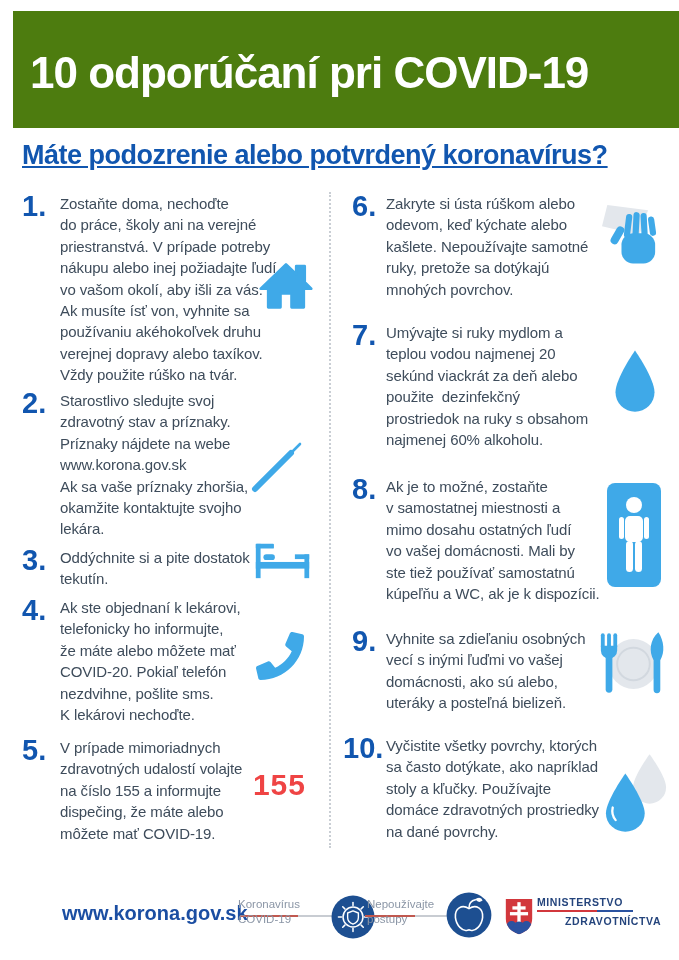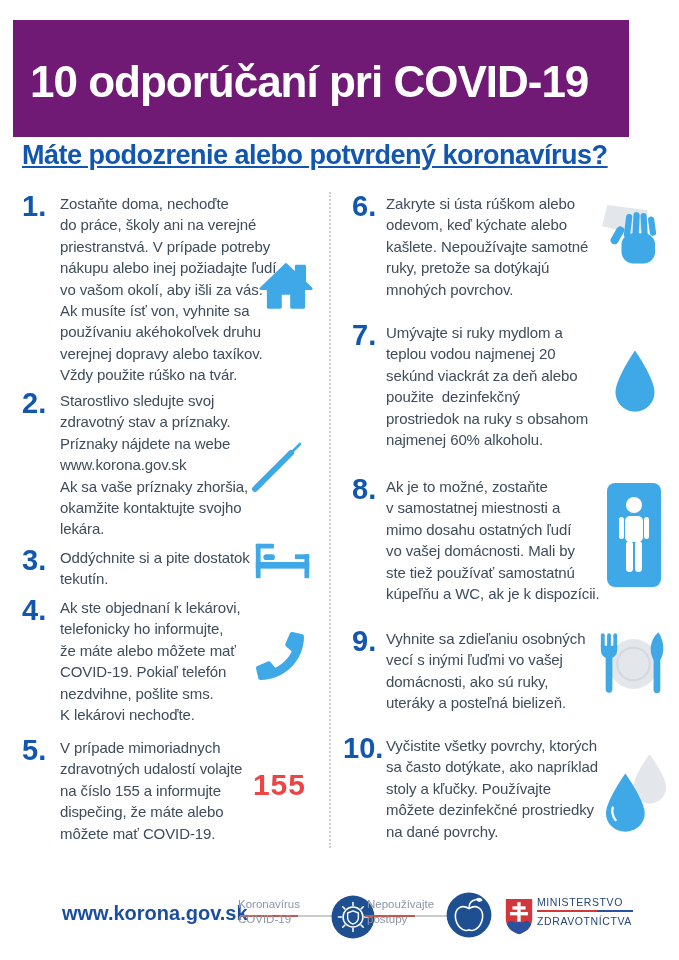--- a/index.html
+++ b/index.html
@@ -1,20 +1,20 @@
 <!DOCTYPE html>
 <html><head>
 <meta charset="utf-8">
 <style>
   html,body{margin:0;padding:0;background:#fff;}
   .page{position:relative;width:679px;height:960px;background:#fff;overflow:hidden;
         font-family:"Liberation Sans","DejaVu Sans",sans-serif;}
   
-  .header-bar{position:absolute;top:20px;left:13px;width:616px;height:117px;
-              background:#701a75;display:flex;align-items:center;}
+  .header-bar{position:absolute;top:11px;left:13px;width:666px;height:117px;
+              background:#4d7c0f;display:flex;align-items:center;}
   .header-title{color:#fff;font-size:44px;font-weight:700;letter-spacing:-1px;
                 padding-left:17px;padding-top:6px;white-space:nowrap;}
   .subtitle{position:absolute;top:140px;left:22px;color:#1156af;font-size:27px;
             font-weight:700;letter-spacing:-0.5px;white-space:nowrap;text-decoration:underline;}
   
   .divider{position:absolute;top:192px;left:329px;height:656px;width:0;
            border-left:2px dotted #c9ced4;}
   
   .item{position:absolute;}
   .item .num{position:absolute;left:0;top:0;color:#1156af;font-size:29px;
@@ -31,25 +31,25 @@
   .footer-url{position:absolute;left:62px;top:902px;color:#1b4ea2;font-size:20px;
               font-weight:700;}
   .logo-group{position:absolute;height:58px;}
   .logo-text{position:absolute;color:#8b96a6;font-size:11.5px;
              line-height:15px;font-weight:400;top:8px;right:62px;width:90px;}
   .logo-line{position:absolute;top:26px;height:1.5px;left:0;right:20px;
              background:linear-gradient(to right,#c0584f 0 45%,#c8ccd2 45% 100%);}
   .logo-circle{position:absolute;right:14px;top:0;}
   .ministry{position:absolute;left:505px;top:893px;width:170px;}
   .coa{position:absolute;left:0;top:3px;}
-  .min-lines{position:absolute;left:32px;top:3px;color:#24447c;font-weight:400;}
+  .min-lines{position:absolute;left:32px;top:3px;color:#24447c;font-weight:700;}
   .min-l1{font-size:10.5px;letter-spacing:0.6px;}
   .min-rule{height:1.6px;width:96px;margin:2px 0 3px 0;
             background:linear-gradient(to right,#d2373c 0 62%,#2a52a0 62% 100%);}
-  .min-l2{font-size:10.5px;letter-spacing:0.6px;}
+  .min-l2{font-size:10.5px;letter-spacing:0.6px;margin-left:28px;}
   .min-l3{font-size:10.5px;letter-spacing:0.2px;}
 </style>
 </head>
 <body>
 
 <div class="page">
 
   <div class="header-bar">
     <div class="header-title">10 odporúčaní pri COVID-19</div>
   </div>
@@ -108,21 +108,21 @@
         </g>
       </svg>
     </div>
   </div>
 
   <div class="item col-l" style="top:597px;left:22px;width:310px;">
     <span class="num">4.</span>
     <div class="txt">Ak ste objednaní k lekárovi,
 telefonicky ho informujte,
 že máte alebo môžete mať
-COVID-19. Pokiaľ telefón
+COVID-20. Pokiaľ telefón
 nezdvihne, pošlite sms.
 K lekárovi nechoďte.</div>
     <div class="art" style="top:35px;right:28px;">
       <svg width="48" height="48" viewBox="0 0 512 512">
         <path class="blue" d="M493.4 24.6l-104-24c-11.3-2.6-22.9 3.3-27.5 13.9l-48 112c-4.2 9.8-1.4 21.3 6.9 28l60.6 49.6c-36 76.7-98.9 140.5-177.2 177.2l-49.6-60.6c-6.8-8.3-18.2-11.1-28-6.9l-112 48C3.9 366.5-2 378.1.6 389.4l24 104C27.1 504.2 36.7 512 48 512c256.1 0 464-207.5 464-464 0-11.2-7.7-20.9-18.6-23.4z"></path>
       </svg>
     </div>
   </div>
 
   <div class="item col-l" style="top:737px;left:22px;width:310px;">
@@ -192,21 +192,21 @@
           <rect x="28" y="58" width="7" height="31" rx="3.5"></rect>
         </g>
       </svg>
     </div>
   </div>
 
   <div class="item col-r" style="top:628px;left:352px;width:316px;">
     <span class="num">9.</span>
     <div class="txt">Vyhnite sa zdieľaniu osobných
 vecí s inými ľuďmi vo vašej
-domácnosti, ako sú ruky,
+domácnosti, ako sú alebo,
 uteráky a posteľná bielizeň.</div>
     <div class="art" style="top:-1px;right:1px;">
       <svg width="69" height="72" viewBox="0 0 72 74">
         <circle class="gray" cx="37" cy="38" r="26"></circle>
         <circle cx="37" cy="38" r="17" fill="none" stroke="#d2d8df" stroke-width="2"></circle>
         <g class="blue">
           <rect x="3" y="6" width="4" height="16" rx="2"></rect>
           <rect x="9.5" y="6" width="4" height="16" rx="2"></rect>
           <rect x="16" y="6" width="4" height="16" rx="2"></rect>
           <path d="M3 19 h17 v5 a8.5 8.5 0 0 1 -8.5 8.5 A8.5 8.5 0 0 1 3 24 z"></path>
@@ -215,21 +215,21 @@
         </g>
       </svg>
     </div>
   </div>
 
   <div class="item col-r" style="top:735px;left:352px;width:316px;">
     <span class="num" style="left:-9px;">10.</span>
     <div class="txt">Vyčistite všetky povrchy, ktorých
 sa často dotýkate, ako napríklad
 stoly a kľučky. Používajte
-môžete dezinfekčné prostriedky
+domáce zdravotných prostriedky
 na dané povrchy.</div>
     <div class="art" style="top:17px;right:0px;">
       <svg width="64" height="80" viewBox="0 0 66 82">
         <path class="gray" d="M47 2 C47 2 30 25 30 36 a17 17 0 0 0 34 0 C64 25 47 2 47 2 Z"></path>
         <path class="blue" d="M22 22 C22 22 2 50 2 63 a20 19 0 0 0 40 0 C42 50 22 22 22 22 Z"></path>
         <path d="M9 57 a15 15 0 0 0 3 13" stroke="#fff" stroke-width="2.4" fill="none" stroke-linecap="round"></path>
       </svg>
     </div>
   </div>
 

